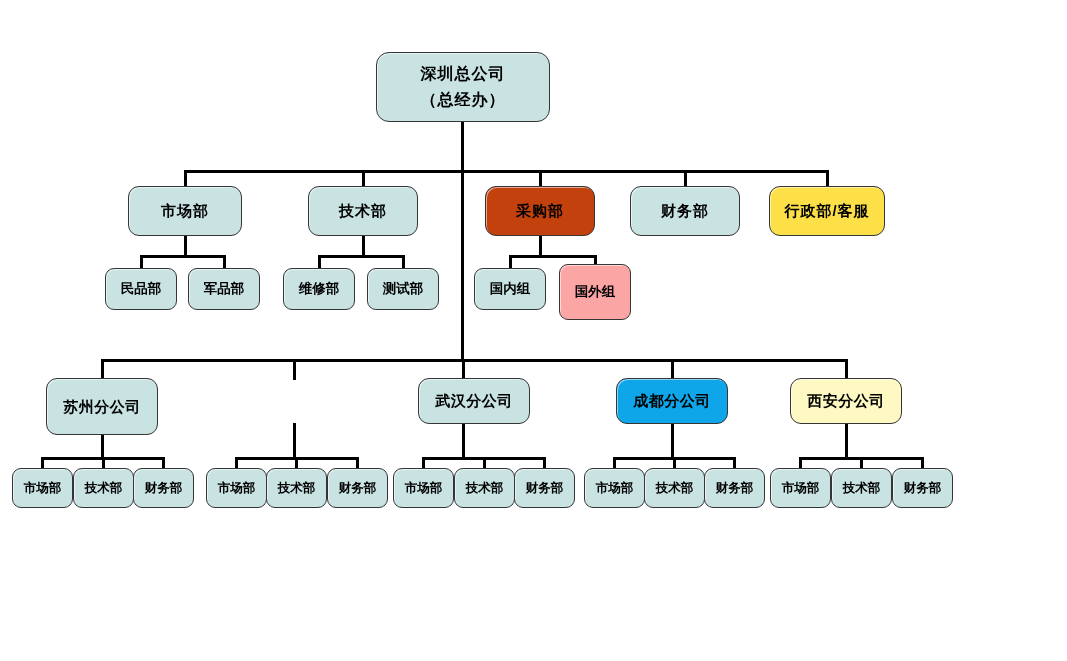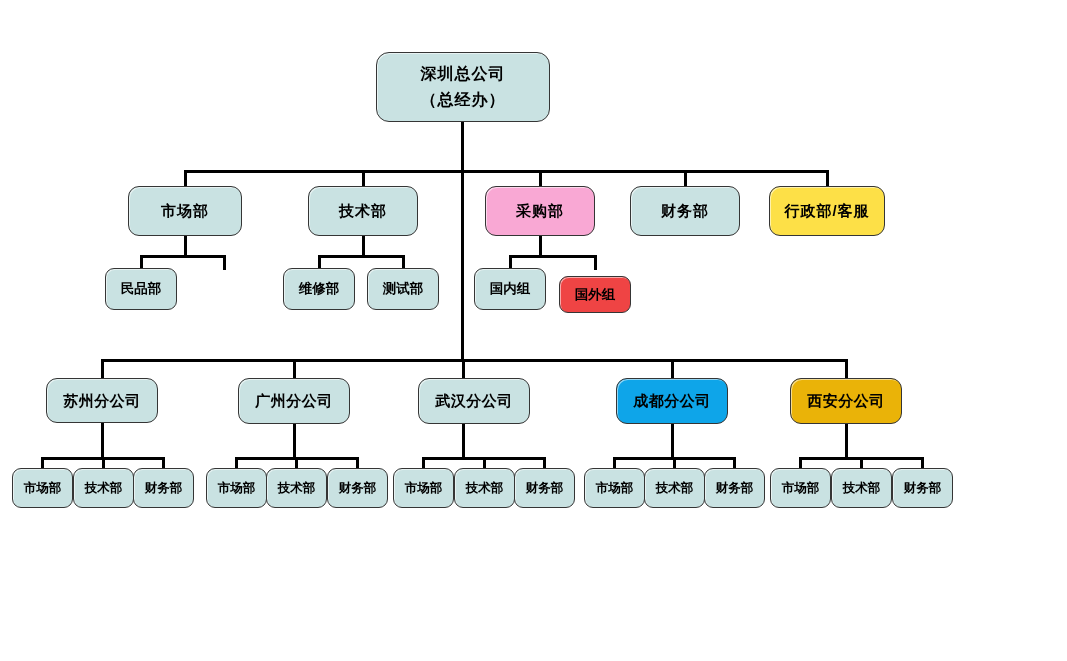--- a/index.html
+++ b/index.html
@@ -84,33 +84,33 @@
     <div class="seg" style="background: rgb(0, 0, 0); left: 733px; top: 456.5px; width: 3px; height: 13px;"></div>
     <div class="seg" style="background: rgb(0, 0, 0); left: 844.5px; top: 422.5px; width: 3px; height: 37px;"></div>
     <div class="seg" style="background: rgb(0, 0, 0); left: 799px; top: 456.5px; width: 125px; height: 3px;"></div>
     <div class="seg" style="background: rgb(0, 0, 0); left: 799px; top: 456.5px; width: 3px; height: 13px;"></div>
     <div class="seg" style="background: rgb(0, 0, 0); left: 860px; top: 456.5px; width: 3px; height: 13px;"></div>
     <div class="seg" style="background: rgb(0, 0, 0); left: 921px; top: 456.5px; width: 3px; height: 13px;"></div>
     <div class="node lv1" style="left: 376px; top: 52px; width: 174px; height: 70px; background: rgb(201, 226, 226); border-color: rgb(53, 53, 53);">深圳总公司
 （总经办）</div>
     <div class="node lv2" style="left: 128px; top: 186px; width: 114px; height: 50px; background: rgb(201, 226, 226); border-color: rgb(53, 53, 53);">市场部</div>
     <div class="node lv2" style="left: 308px; top: 186px; width: 110px; height: 50px; background: rgb(201, 226, 226); border-color: rgb(53, 53, 53);">技术部</div>
-    <div class="node lv2" style="left: 485px; top: 186px; width: 110px; height: 50px; background: #f9a8d4; border-color: rgb(53, 53, 53);">采购部</div>
+    <div class="node lv2" style="left: 485px; top: 186px; width: 110px; height: 50px; background: #c2410c; border-color: rgb(53, 53, 53);">采购部</div>
     <div class="node lv2" style="left: 630px; top: 186px; width: 110px; height: 50px; background: rgb(201, 226, 226); border-color: rgb(53, 53, 53);">财务部</div>
     <div class="node lv2" style="left: 769px; top: 186px; width: 116px; height: 50px; background: #fde047; border-color: rgb(53, 53, 53);">行政部/客服</div>
     <div class="node lv3" style="left: 105px; top: 268px; width: 72px; height: 42px; background: rgb(201, 226, 226); border-color: rgb(53, 53, 53);">民品部</div>
+    <div class="node lv3" style="left: 188px; top: 268px; width: 72px; height: 42px; background: rgb(201, 226, 226); border-color: rgb(53, 53, 53);">军品部</div>
     <div class="node lv3" style="left: 283px; top: 268px; width: 72px; height: 42px; background: rgb(201, 226, 226); border-color: rgb(53, 53, 53);">维修部</div>
     <div class="node lv3" style="left: 367px; top: 268px; width: 72px; height: 42px; background: rgb(201, 226, 226); border-color: rgb(53, 53, 53);">测试部</div>
     <div class="node lv3" style="left: 474px; top: 268px; width: 72px; height: 42px; background: rgb(201, 226, 226); border-color: rgb(53, 53, 53);">国内组</div>
-    <div class="node lv3" style="left: 559px; top: 276px; width: 72px; height: 37px; background: #ef4444; border-color: rgb(53, 53, 53);">国外组</div>
-    <div class="node lv4" style="left: 46px; top: 378px; width: 112px; height: 45px; background: rgb(201, 226, 226); border-color: rgb(53, 53, 53);">苏州分公司</div>
-    <div class="node lv4" style="left: 238px; top: 378px; width: 112px; height: 46px; background: rgb(201, 226, 226); border-color: rgb(53, 53, 53);">广州分公司</div>
+    <div class="node lv3" style="left: 559px; top: 264px; width: 72px; height: 56px; background: #fca5a5; border-color: rgb(53, 53, 53);">国外组</div>
+    <div class="node lv4" style="left: 46px; top: 378px; width: 112px; height: 57px; background: rgb(201, 226, 226); border-color: rgb(53, 53, 53);">苏州分公司</div>
     <div class="node lv4" style="left: 418px; top: 378px; width: 112px; height: 46px; background: rgb(201, 226, 226); border-color: rgb(53, 53, 53);">武汉分公司</div>
     <div class="node lv4" style="left: 616px; top: 378px; width: 112px; height: 46px; background: #0ea5e9; border-color: rgb(53, 53, 53);">成都分公司</div>
-    <div class="node lv4" style="left: 790px; top: 378px; width: 112px; height: 46px; background: #eab308; border-color: rgb(53, 53, 53);">西安分公司</div>
+    <div class="node lv4" style="left: 790px; top: 378px; width: 112px; height: 46px; background: #fef9c3; border-color: rgb(53, 53, 53);">西安分公司</div>
     <div class="node lv5" style="left: 12px; top: 468px; width: 61px; height: 40px; background: rgb(201, 226, 226); border-color: rgb(53, 53, 53);">市场部</div>
     <div class="node lv5" style="left: 73px; top: 468px; width: 61px; height: 40px; background: rgb(201, 226, 226); border-color: rgb(53, 53, 53);">技术部</div>
     <div class="node lv5" style="left: 133px; top: 468px; width: 61px; height: 40px; background: rgb(201, 226, 226); border-color: rgb(53, 53, 53);">财务部</div>
     <div class="node lv5" style="left: 206px; top: 468px; width: 61px; height: 40px; background: rgb(201, 226, 226); border-color: rgb(53, 53, 53);">市场部</div>
     <div class="node lv5" style="left: 266px; top: 468px; width: 61px; height: 40px; background: rgb(201, 226, 226); border-color: rgb(53, 53, 53);">技术部</div>
     <div class="node lv5" style="left: 327px; top: 468px; width: 61px; height: 40px; background: rgb(201, 226, 226); border-color: rgb(53, 53, 53);">财务部</div>
     <div class="node lv5" style="left: 393px; top: 468px; width: 61px; height: 40px; background: rgb(201, 226, 226); border-color: rgb(53, 53, 53);">市场部</div>
     <div class="node lv5" style="left: 454px; top: 468px; width: 61px; height: 40px; background: rgb(201, 226, 226); border-color: rgb(53, 53, 53);">技术部</div>
     <div class="node lv5" style="left: 514px; top: 468px; width: 61px; height: 40px; background: rgb(201, 226, 226); border-color: rgb(53, 53, 53);">财务部</div>
     <div class="node lv5" style="left: 584px; top: 468px; width: 61px; height: 40px; background: rgb(201, 226, 226); border-color: rgb(53, 53, 53);">市场部</div>

